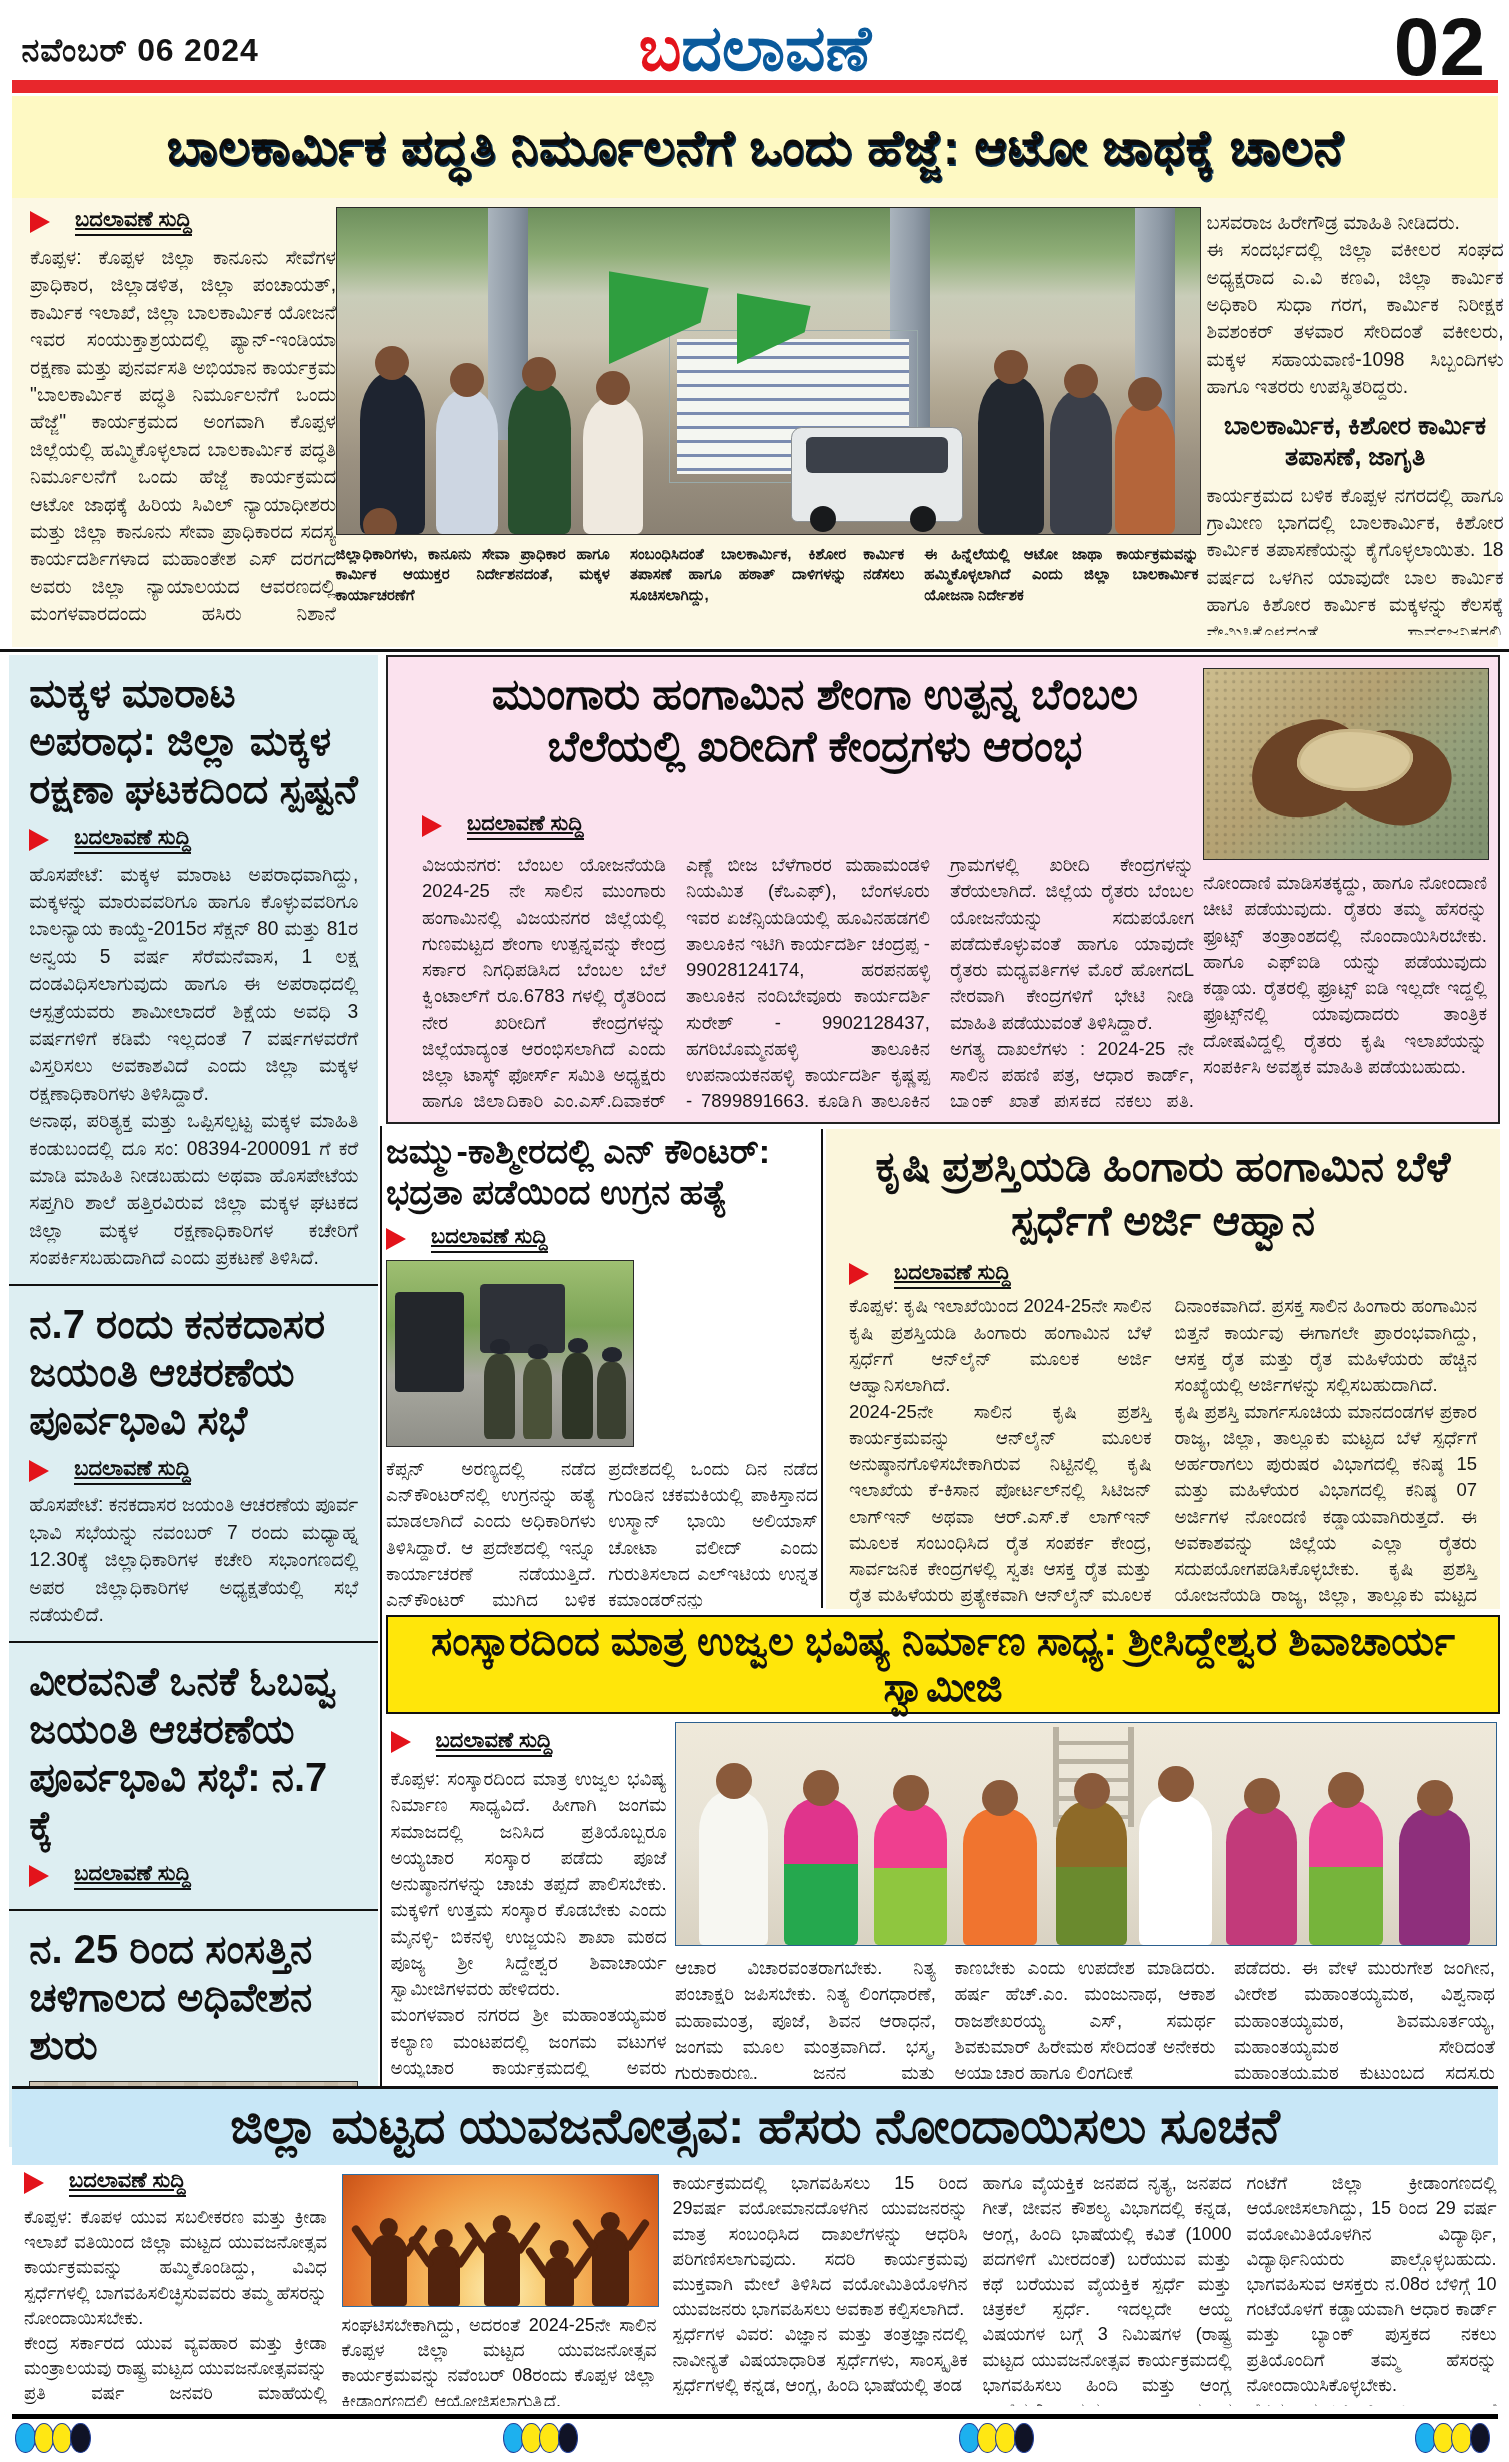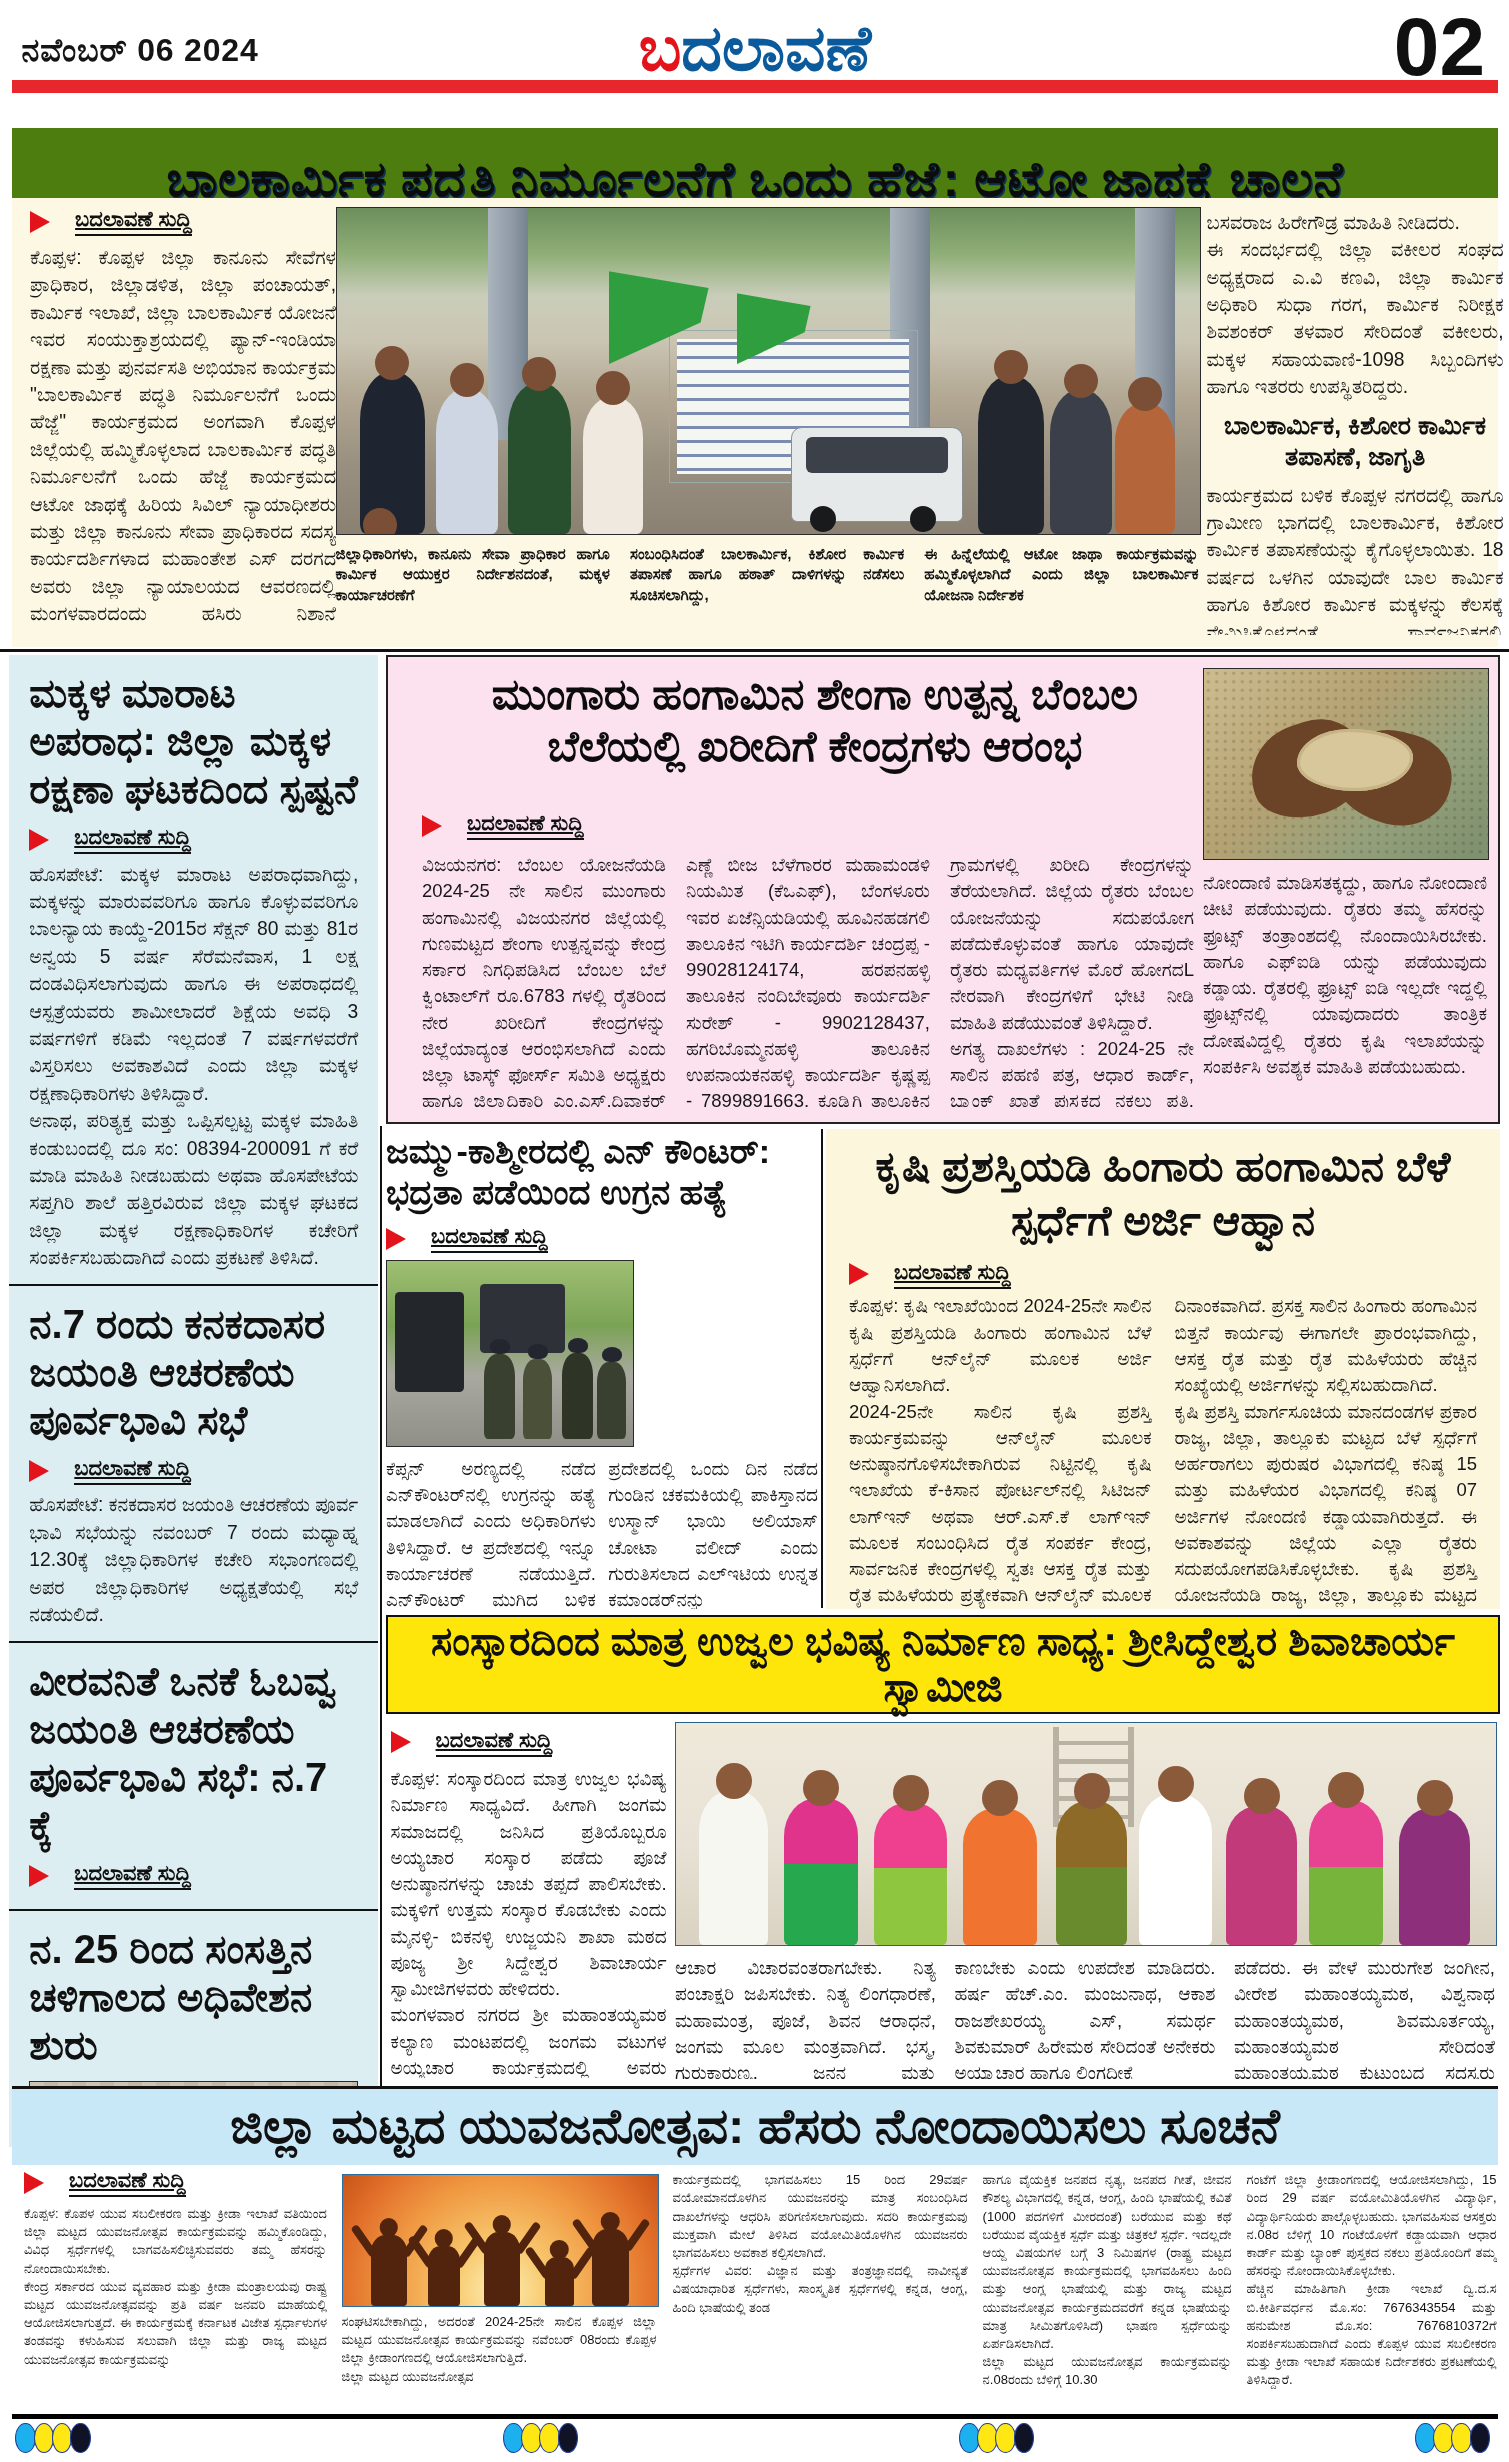--- a/index.html
+++ b/index.html
@@ -5,22 +5,22 @@
   html,body{margin:0;padding:0;}
   body{font-family:"Liberation Sans","DejaVu Sans",sans-serif;background:#e9e9e9;}
   .page{position:relative;width:1510px;height:2462px;background:#ffffff;overflow:hidden;margin:0 auto;color:#111;}
   
   .issue-date{position:absolute;left:21.6px;top:32px;font-size:32px;font-weight:700;color:#151515;letter-spacing:0.8px;}
   .masthead{position:absolute;left:0;right:0;top:12.4px;text-align:center;font-size:63px;font-weight:800;}
   .masthead .mast-first{color:#e3131b;}
   .masthead .mast-rest{color:#0a5a9c;}
   .pageno{position:absolute;right:25px;top:0px;font-size:82px;font-weight:800;color:#101010;}
   .red-rule{position:absolute;left:11.6px;right:11.6px;top:80px;height:13px;background:#e8272c;}
-  .lead-banner{position:absolute;left:11.6px;right:11.6px;top:96px;height:103px;background:#4d7c0f;color:#fff;
-    display:flex;align-items:center;justify-content:center;font-size:49px;font-weight:800;letter-spacing:0.8px;text-shadow:1.5px 1.5px 0 #0c3353;margin-top:32px;}
+  .lead-banner{position:absolute;left:11.6px;right:11.6px;top:96px;height:103px;background:#fef9c3;color:#fff;
+    display:flex;align-items:center;justify-content:center;font-size:49px;font-weight:800;letter-spacing:0.8px;text-shadow:1.5px 1.5px 0 #0c3353;}
   
   .byline{display:flex;align-items:center;gap:25px;margin:0 0 6.2px 0;text-decoration:underline;}
   .tri{width:0;height:0;border-left:20px solid #e3131b;border-top:11.6px solid transparent;border-bottom:11.6px solid transparent;}
   .byline-text{font-size:21px;font-weight:800;border-bottom:2.3px solid #111;padding-bottom:3.1px;}
   .bodytext{font-size:19.3px;line-height:1.42;text-align:justify;white-space:pre-line;color:#161616;}
   .headline{font-weight:800;color:#0c0c0c;}
   .photo{position:absolute;overflow:hidden;border:1.5px solid #2a2a2a;background:#cfcfcf;}
   .vline{position:absolute;width:2.3px;background:#111;}
   .hrule{position:absolute;background:#111;}
   
@@ -91,21 +91,21 @@
   .ladder{position:absolute;left:46%;top:4.6px;width:69px;height:100px;background:repeating-linear-gradient(180deg,transparent 0 14px,#b9b2a2 14px 18.5px);border-left:6.2px solid #b9b2a2;border-right:6.2px solid #b9b2a2;}
   .fig{position:absolute;bottom:0;border-radius:44% 44% 6% 6%/26% 26% 4% 4%;}
   .fig::before{content:"";position:absolute;top:-28px;left:50%;transform:translateX(-50%);width:36px;height:36px;border-radius:50%;background:#8a5a3b;}
   .sansk-cols{position:absolute;left:289px;top:238px;width:820px;height:124px;display:flex;gap:18.5px;overflow:hidden;}
   .sansk-cols>div{flex:1;}
   
   .youth-band{position:absolute;left:11.6px;right:11.6px;top:2089px;height:76px;background:#c8e7f7;display:flex;align-items:center;justify-content:center;
      font-size:49px;font-weight:800;}
   .youth{position:absolute;left:11.6px;right:11.6px;top:2165px;height:247px;background:#fff;overflow:hidden;}
   .youth-byline{position:absolute;left:12.4px;top:3.1px;}
-  .y-col{position:absolute;font-size:13px;line-height:1.4;text-align:justify;white-space:pre-line;overflow:hidden;}
+  .y-col{position:absolute;font-size:18px;line-height:1.4;text-align:justify;white-space:pre-line;overflow:hidden;}
   .ph-youth{left:330px;top:9.3px;width:315px;height:131px;border-color:#2b6ca3;
      background:radial-gradient(circle at 50% 88%,#fdf0b8 0%,#f8c96f 24%,#f09a43 55%,#e2702a 80%,#c95317 100%);}
   .sil{position:absolute;bottom:0;background:#52230d;border-radius:40% 40% 10% 10%/24% 24% 6% 6%;}
   .sil::before{content:"";position:absolute;top:-17px;left:50%;transform:translateX(-50%);width:18.5px;height:18.5px;border-radius:50%;background:#52230d;}
   .sil::after{content:"";position:absolute;top:-12.4px;right:-12.4px;width:7.7px;height:36px;background:#52230d;border-radius:3.9px;transform:rotate(35deg);}
   .sil-arm{position:absolute;top:-12.4px;left:-10.8px;width:7.7px;height:36px;background:#52230d;border-radius:3.9px;transform:rotate(-35deg);}
   
   .foot-rule{position:absolute;left:11.6px;right:11.6px;top:2414px;height:5.4px;background:#000;}
   .dots{position:absolute;top:2423px;display:flex;}
   .dot{width:18.5px;height:28px;border-radius:50%;border:1.5px solid #23409a;margin-right:-2.3px;}

